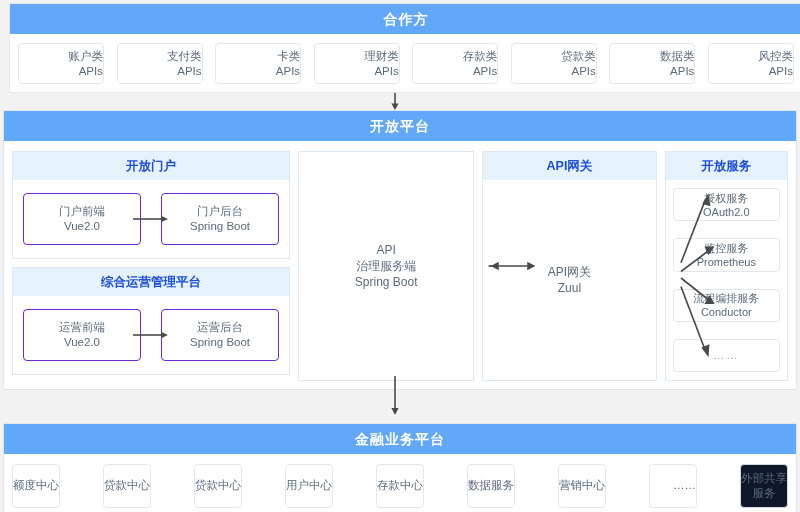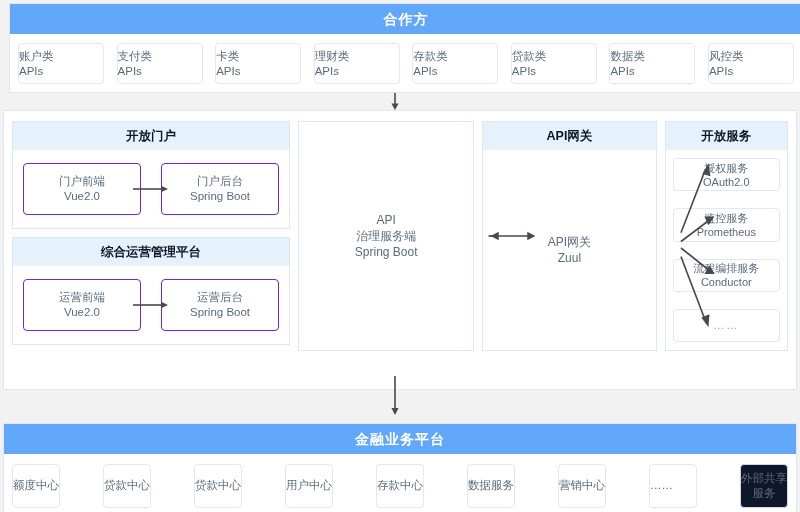--- a/index.html
+++ b/index.html
@@ -40,21 +40,21 @@
   .chip{
     border:1px solid #e4e7ed;
     border-radius:4px;
     background:#ffffff;
     color:#5b6b7c;
     font-size:11.5px;
     line-height:15px;
     text-align:center;
     display:flex;
     flex-direction:column;
-    align-items:flex-start;
+    align-items:flex-end;
     justify-content:center;
     box-sizing:border-box;
   }
   .chip.gray{background:#0f172a;border-color:#d4d7de;}
 
   
   #partner-panel{left:9px;top:3px;width:794px;height:90px;}
   #partner-chips{height:60px;}
   #partner-chips .chip{width:86px;height:41px;}
 
@@ -70,21 +70,21 @@
   }
   .col{
     border:1px solid #dce8f5;
     background:#ffffff;
     box-sizing:border-box;
     display:flex;
     flex-direction:column;
   }
   .col-head{
     background:#e6f2fb;
-    color:#0f172a;
+    color:#1d4ed8;
     font-size:12.5px;
     height:28px;
     line-height:28px;
     text-align:center;
     font-weight:bold;
     flex:0 0 auto;
   }
   .col-body{flex:1 1 auto;position:relative;}
 
   
@@ -215,20 +215,21 @@
       </div>
     </div>
   </div>
 
   <svg class="connector" id="connector-top" viewBox="0 0 30 18">
     <line x1="15" y1="0" x2="15" y2="12" stroke="#4a4a4a" stroke-width="1.6"></line>
     <polygon points="15,17 11.4,10.5 18.6,10.5" fill="#4a4a4a"></polygon>
   </svg>
 
   <div class="panel" id="platform-panel">
+    <div class="band">开放平台</div>
 
     <div id="platform-body">
 
       <div class="col" id="col-portal">
 
         <div class="subpanel">
           <div class="col-head">开放门户</div>
           <div class="pair">
             <div class="box">
               <span>门户前端</span>

